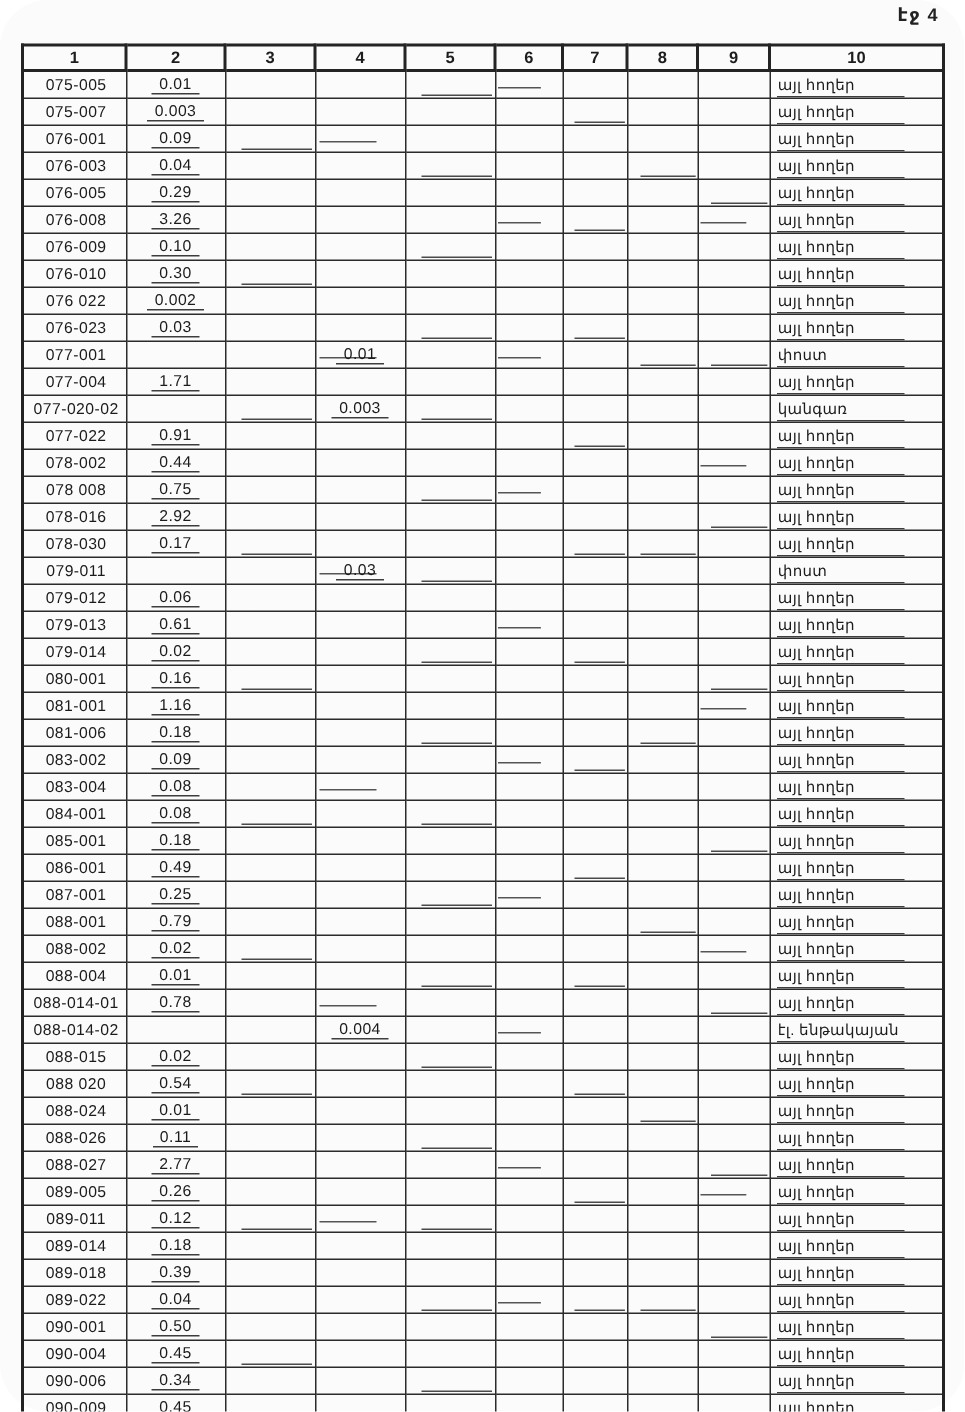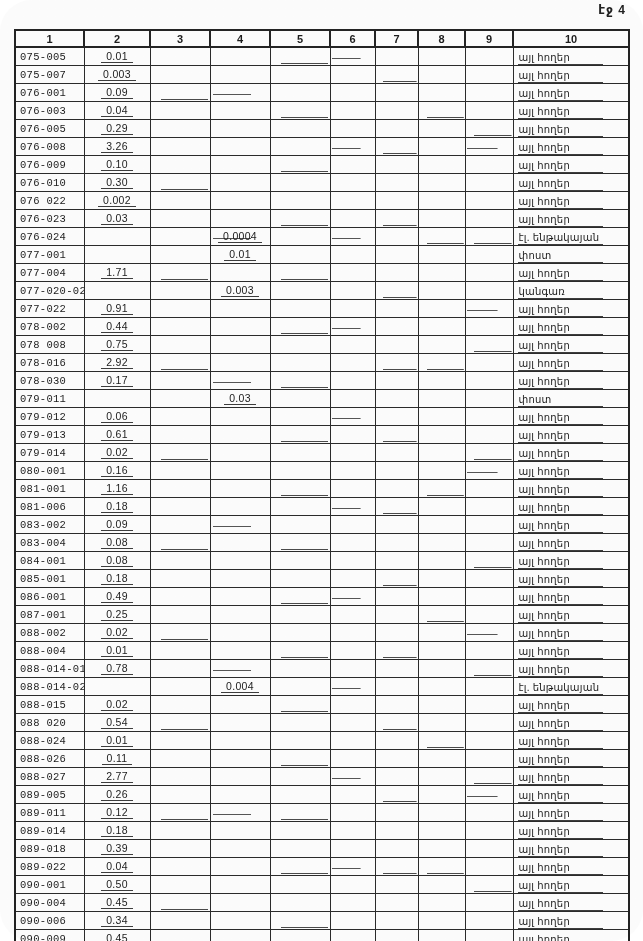--- a/index.html
+++ b/index.html
@@ -33,21 +33,21 @@
     border:2px solid #242424;
     height:15px;font-size:11px;font-weight:bold;
     text-align:center;padding:0;color:#1d1d1d;
   }
   td{
     border:1px solid #2b2b2b;
     height:15.85px;padding:0 2px;overflow:hidden;white-space:nowrap;
     font-size:10.5px;letter-spacing:0.3px;color:#1b1b1b;
     vertical-align:middle;
   }
-  td.code{text-align:left;padding-left:4px;font-family:Liberation Mono, monospace;}
+  td.code{text-align:center;padding-left:4px;}
   td.num{text-align:center;}
   td.label{font-size:10px;padding-left:4px;letter-spacing:0.2px;}
   .u{display:inline-block;border-bottom:1px solid #3d3d3d;padding:0 5px 0 5px;}
   td.label .u{min-width:82px;padding:4px 2px 1px 1px;}
   
   tbody tr:nth-child(3n+1) td:nth-child(5),
   tbody tr:nth-child(4n+2) td:nth-child(7),
   tbody tr:nth-child(5n+3) td:nth-child(3),
   tbody tr:nth-child(7n+4) td:nth-child(8),
   tbody tr:nth-child(6n+5) td:nth-child(9){
@@ -209,32 +209,20 @@
           <td class="num"></td>
           <td class="num"></td>
           <td class="num"></td>
           <td class="num"></td>
           <td class="num"></td>
           <td class="num"></td>
           <td class="num"></td>
           <td class="label"><span class="u">այլ հողեր</span></td>
         </tr>
         <tr>
-          <td class="code"><span>076-024</span></td>
-          <td class="num"></td>
-          <td class="num"></td>
-          <td class="num"><span class="u">0.0004</span></td>
-          <td class="num"></td>
-          <td class="num"></td>
-          <td class="num"></td>
-          <td class="num"></td>
-          <td class="num"></td>
-          <td class="label"><span class="u">էլ. ենթակայան</span></td>
-        </tr>
-        <tr>
           <td class="code"><span>077-001</span></td>
           <td class="num"></td>
           <td class="num"></td>
           <td class="num"><span class="u">0.01</span></td>
           <td class="num"></td>
           <td class="num"></td>
           <td class="num"></td>
           <td class="num"></td>
           <td class="num"></td>
           <td class="label"><span class="u">փոստ</span></td>
@@ -463,20 +451,32 @@
           <td class="num"></td>
           <td class="num"></td>
           <td class="num"></td>
           <td class="num"></td>
           <td class="num"></td>
           <td class="label"><span class="u">այլ հողեր</span></td>
         </tr>
         <tr>
           <td class="code"><span>087-001</span></td>
           <td class="num"><span class="u">0.25</span></td>
+          <td class="num"></td>
+          <td class="num"></td>
+          <td class="num"></td>
+          <td class="num"></td>
+          <td class="num"></td>
+          <td class="num"></td>
+          <td class="num"></td>
+          <td class="label"><span class="u">այլ հողեր</span></td>
+        </tr>
+        <tr>
+          <td class="code"><span>088-001</span></td>
+          <td class="num"><span class="u">0.79</span></td>
           <td class="num"></td>
           <td class="num"></td>
           <td class="num"></td>
           <td class="num"></td>
           <td class="num"></td>
           <td class="num"></td>
           <td class="num"></td>
           <td class="label"><span class="u">այլ հողեր</span></td>
         </tr>
         <tr>

